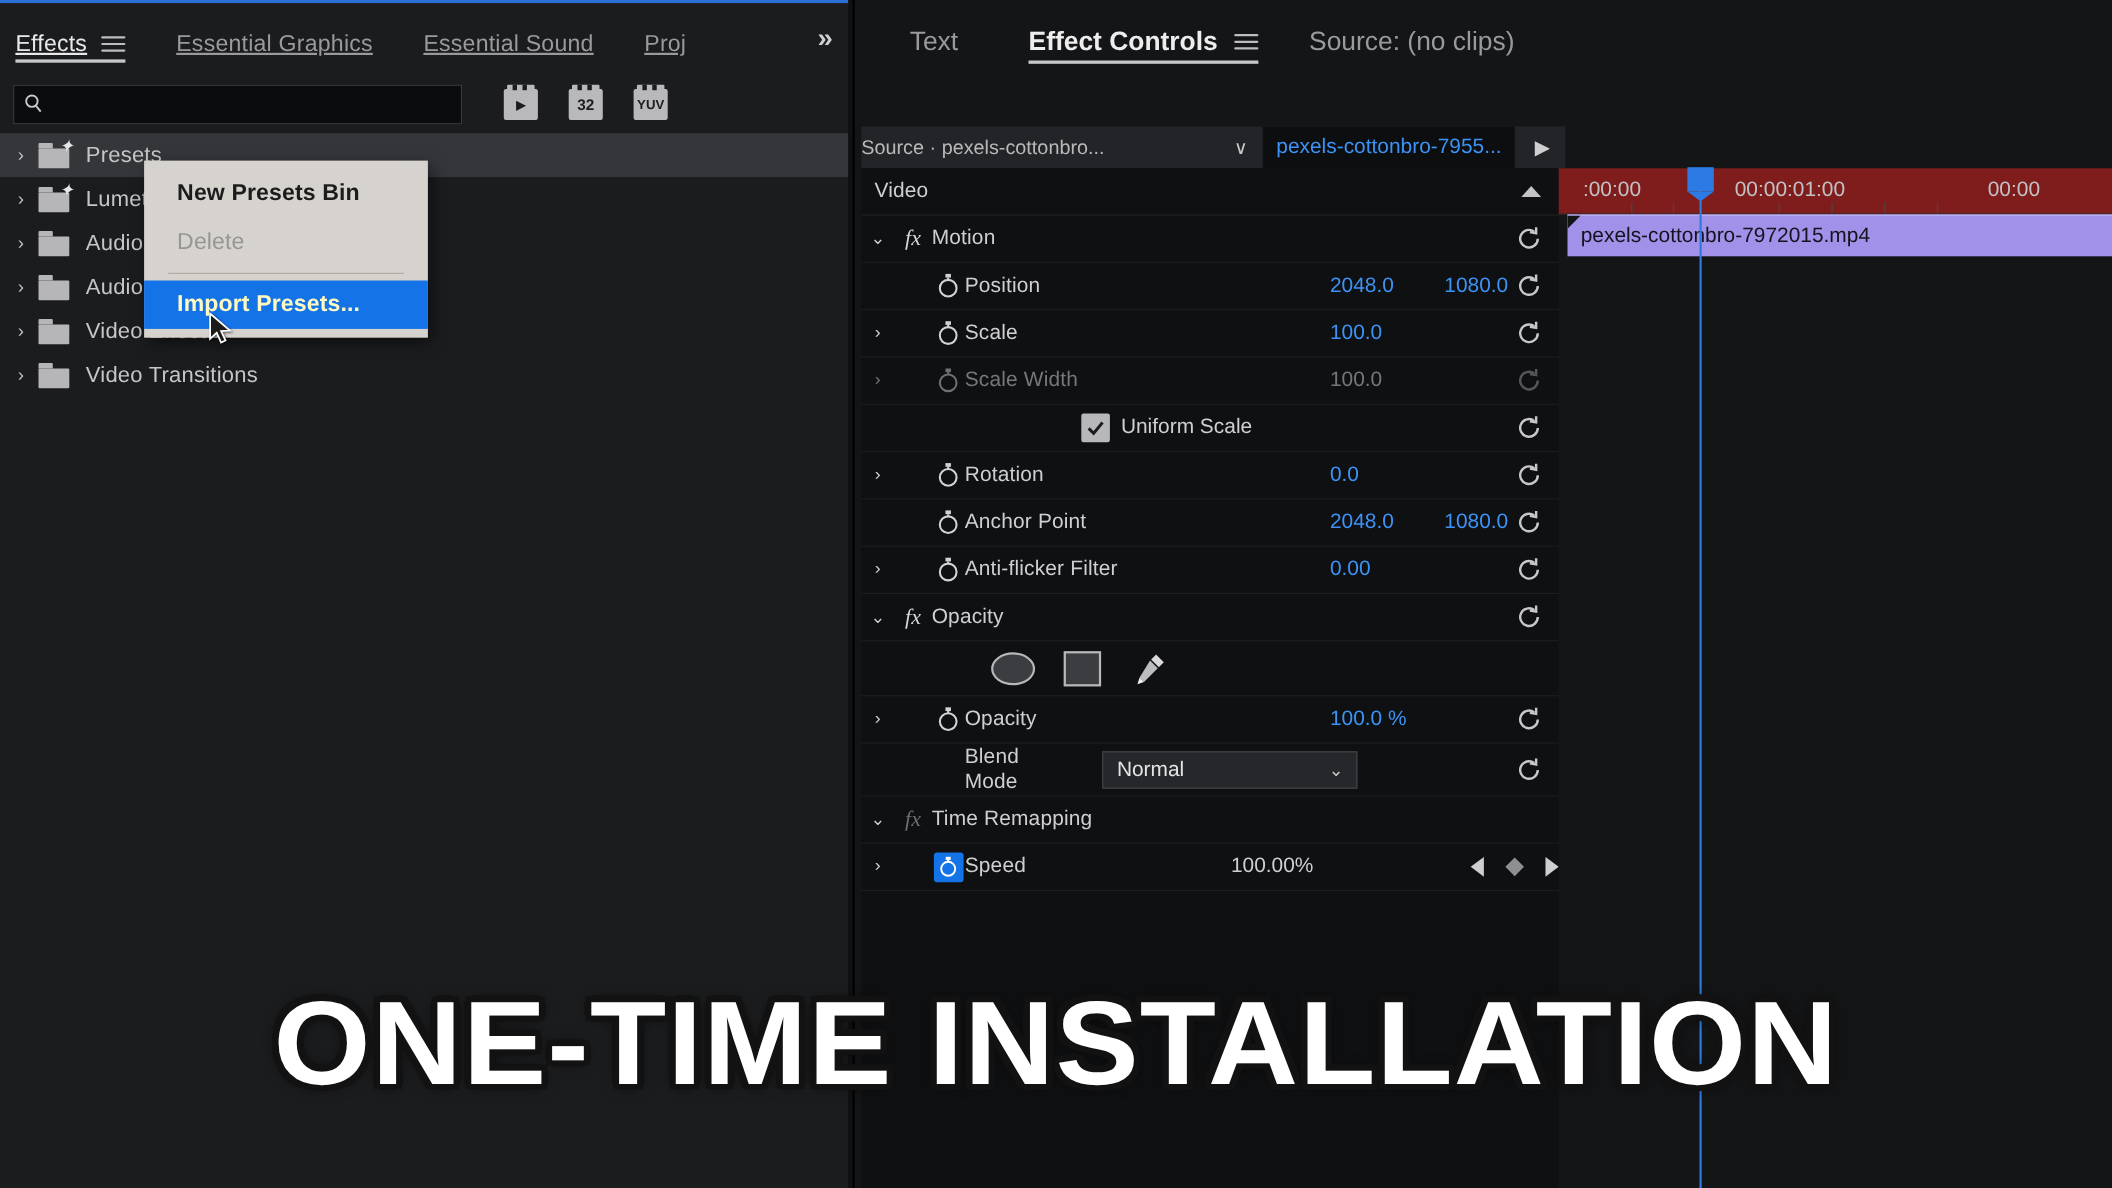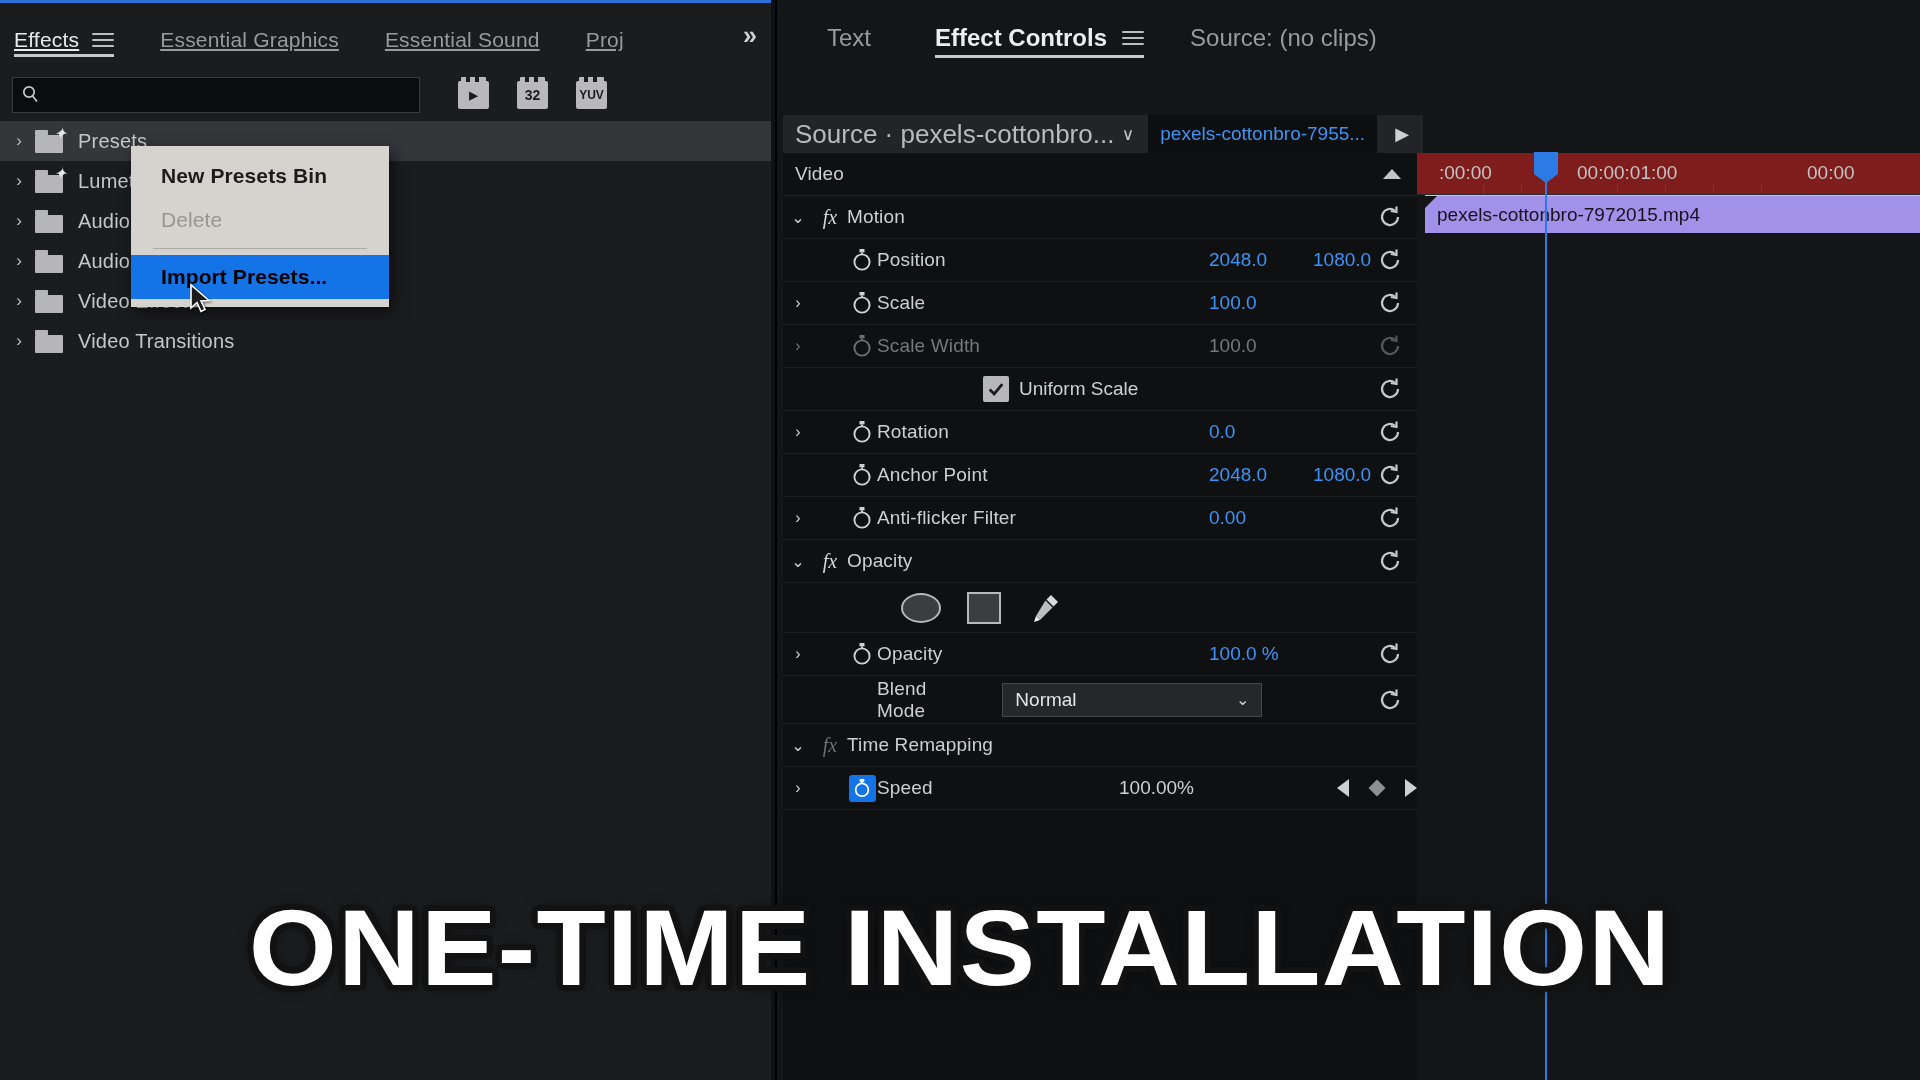--- a/index.html
+++ b/index.html
@@ -96,21 +96,21 @@
     position:absolute; left:131px; top:143px; width:258px;
     background:#d6d3ce; box-shadow:4px 5px 14px rgba(0,0,0,.55);
     padding:8px 0; z-index:40;
   }
   .ctx-item {
     height:44px; display:flex; align-items:center; padding-left:30px;
     font-size:21px; color:#1c1c1c; font-weight:bold; letter-spacing:.1px;
   }
   .ctx-item.regular { font-weight:bold; }
   .ctx-item.disabled { color:#989691; font-weight:normal; }
-  .ctx-item.hl { background:#1473e6; color:#000000; }
+  .ctx-item.hl { background:#1473e6; color:#fef9c3; }
   .ctx-sep { height:1px; background:#adaaa5; margin:6px 22px; }
 
   .cursor {
     position:absolute; left:190px; top:281px; width:22px; height:30px; z-index:60;
     filter: drop-shadow(1px 1px 1px rgba(0,0,0,.6));
   }
 
   
   .right-panel {
     position:absolute; left:775px; top:0; right:0; height:1080px; background:#141517;
@@ -124,21 +124,21 @@
   .ec-tab .underline {
     position:absolute; left:0; right:0; bottom:4px; height:3px; background:#c8c8ca;
   }
 
   .ec-body { position:absolute; left:0; top:68px; right:0; bottom:0; }
 
   .ec-srcbar {
     position:absolute; left:8px; top:47px; width:640px; height:38px;
     display:flex; align-items:center; background:#232427;
   }
-  .src-label { color:#b9b9bb; font-size:26px; padding-left:12px; white-space:nowrap; }
+  .src-label { color:#b9b9bb; font-size:18px; white-space:nowrap; }
   .src-caret { color:#c9c9cb; font-size:17px; margin:0 14px 0 auto; }
   .src-clip {
     background:#0d0e10; color:#3d93f5; font-size:19px; height:38px;
     display:flex; align-items:center; padding:0 12px; white-space:nowrap;
   }
   .src-play { color:#cfcfd1; font-size:18px; margin-left:18px; margin-right:14px; }
 
   .ec-props { position:absolute; left:8px; top:85px; width:634px; bottom:0; background:#0f1012; }
   .prow {
     height:43px; display:flex; align-items:center; position:relative;
@@ -166,21 +166,21 @@
   }
   .collapse-arrow {
     position:absolute; right:16px; top:50%; transform:translateY(-50%);
     width:0;height:0;border-left:9px solid transparent;border-right:9px solid transparent;
     border-bottom:10px solid #c4c4c6;
   }
   .masks { display:flex; align-items:center; gap:26px; padding-left:118px; }
   .mask-ellipse { width:40px; height:30px; border-radius:50%; background:#3c3d41; border:2px solid #b8b8ba;}
   .mask-rect { width:34px; height:32px; background:#3c3d41; border:2px solid #b8b8ba;}
   .blend-select {
-    margin-left:76px; width:260px; height:34px; background:#26272a; border:1px solid #46474a;
+    margin-left:76px; width:232px; height:34px; background:#26272a; border:1px solid #46474a;
     color:#e4e4e5; font-size:19px; display:flex; align-items:center; padding:0 12px;
     position:relative;
   }
   .blend-select .cv { position:absolute; right:12px; color:#cfcfd1; font-size:16px; }
   .kf-nav { display:flex; align-items:center; gap:22px; margin-left:68px; color:#cfcfd1; }
   .kf-nav .tri-l { width:0;height:0;border-top:9px solid transparent;border-bottom:9px solid transparent;border-right:12px solid #cfcfd1;}
   .kf-nav .tri-r { width:0;height:0;border-top:9px solid transparent;border-bottom:9px solid transparent;border-left:12px solid #cfcfd1;}
   .kf-nav .diamond { width:12px;height:12px;background:#8e8f92;transform:rotate(45deg);}
 
   

